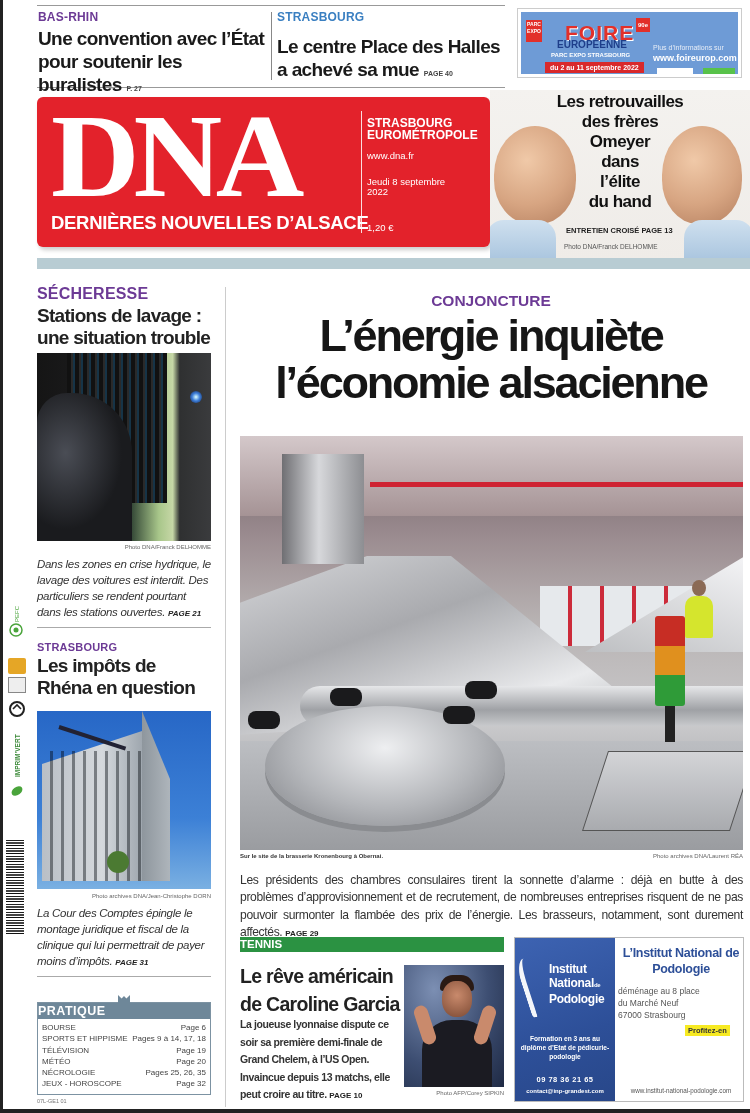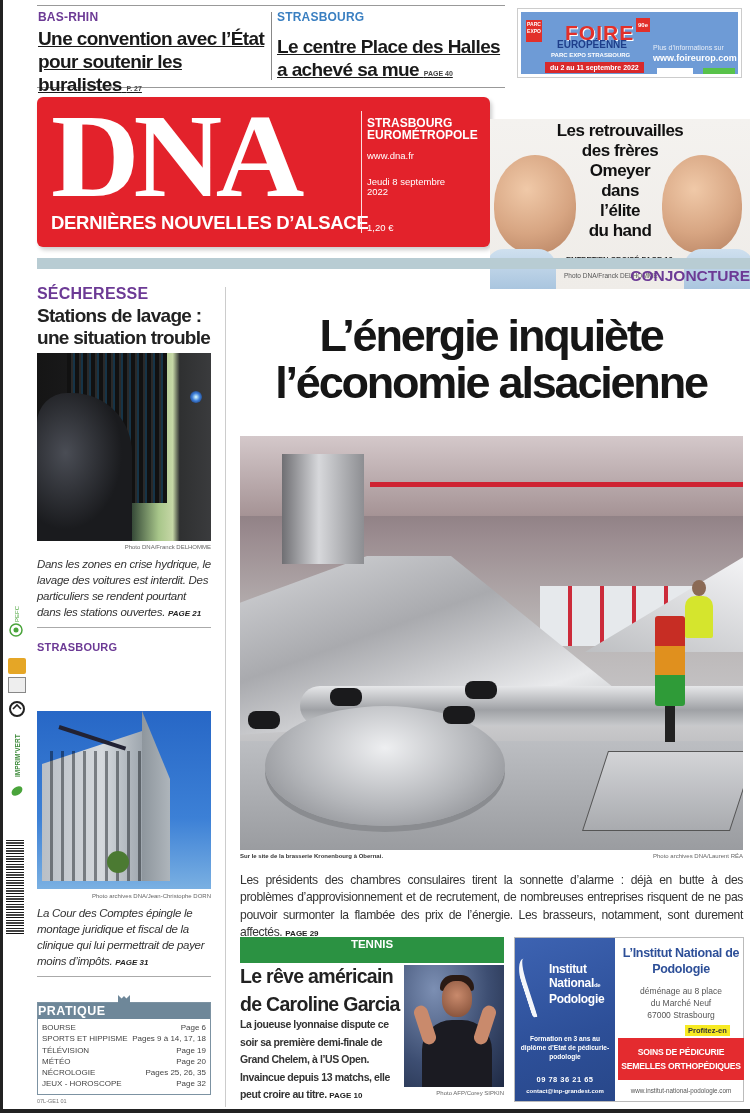--- a/index.html
+++ b/index.html
@@ -5,21 +5,21 @@
   * { box-sizing: border-box; margin: 0; padding: 0; }
   html, body { width: 750px; height: 1113px; background: #fff; overflow: hidden; }
   body { position: relative; font-family: "Liberation Sans", sans-serif; color: #1a1a1a; }
   .frame-left { position: absolute; left: 0; top: 0; width: 3px; height: 1113px; background: #222; }
   .frame-bottom { position: absolute; left: 0; top: 1109px; width: 750px; height: 4px; background: #222; }
 
   
   .top-rule { position: absolute; left: 37px; width: 468px; height: 1px; background: #999; }
   .teaser { position: absolute; top: 10px; }
   .kicker { font-weight: bold; font-size: 12px; letter-spacing: 0.2px; }
-  .teaser-title { font-weight: bold; font-size: 19px; line-height: 23px; letter-spacing: -0.6px; transform-origin: left top; text-decoration: underline; }
+  .teaser-title { font-weight: bold; font-size: 19px; line-height: 23px; letter-spacing: -0.6px; transform-origin: left top; }
   .pageref { font-weight: bold; font-size: 7px; color: #444; letter-spacing: 0; }
   .vsep { position: absolute; left: 271px; top: 12px; width: 1px; height: 68px; background: #888; }
 
   
   .foire { position: absolute; left: 517px; top: 8px; width: 225px; height: 70px; border: 1px solid #ccc; background: #fff; padding: 3px; }
   .foire-inner { width: 100%; height: 100%; background: #6e9bd6; position: relative; overflow: hidden; }
   .foire-title { position: absolute; left: 44px; top: 9px; color: #e2302a; font-weight: bold; font-size: 21px; letter-spacing: 1px; text-shadow: 1px 1px 0 #fff; }
   .foire-sub { position: absolute; left: 36px; top: 27px; color: #1e3e8a; font-weight: bold; font-size: 10px; }
   .foire-place { position: absolute; left: 30px; top: 40px; color: #fff; font-weight: bold; font-size: 6px; }
   .foire-dates { position: absolute; left: 24px; top: 50px; background: #d9292b; color: #fff; font-weight: bold; font-size: 7px; padding: 2px 5px; }
@@ -34,21 +34,21 @@
   .mast { position: absolute; left: 37px; top: 97px; width: 453px; height: 150px; background: #e3222b; border-radius: 6px; box-shadow: 2px 3px 4px rgba(0,0,0,0.2); }
   .mast-logo { position: absolute; left: 14px; top: 2px; font-family: "Liberation Serif", serif; font-weight: bold; font-size: 118px; color: #fff; letter-spacing: -6px; line-height: 115px; transform: scaleX(1.04); transform-origin: left top; }
   .mast-name { position: absolute; left: 14px; top: 115px; color: #fff; font-weight: bold; font-size: 18.5px; letter-spacing: -0.3px; }
   .mast-divider { position: absolute; left: 324px; top: 14px; width: 1px; height: 122px; background: #fff; opacity: 0.85; }
   .mast-ed { position: absolute; left: 330px; top: 20px; color: #fff; font-weight: bold; font-size: 12px; line-height: 12px; }
   .mast-url { position: absolute; left: 330px; top: 53px; color: #fff; font-size: 9.5px; }
   .mast-date { position: absolute; left: 330px; top: 80px; color: #fff; font-size: 9.5px; line-height: 10px; width: 100px; }
   .mast-price { position: absolute; left: 330px; top: 125px; color: #fff; font-size: 9.5px; }
 
   
-  .omeyer { position: absolute; left: 490px; top: 90px; width: 260px; height: 170px; overflow: hidden; background: linear-gradient(180deg,#f4f2ef 0%,#efece8 100%); margin-top: 29px; }
+  .omeyer { position: absolute; left: 490px; top: 90px; width: 260px; height: 170px; overflow: hidden; background: linear-gradient(180deg,#f4f2ef 0%,#efece8 100%); }
   .head { position: absolute; border-radius: 50% 50% 45% 45%; background: radial-gradient(circle at 40% 35%, #f0c9a8 0%, #d7a582 55%, #b47f5f 100%); }
   .shirt { position: absolute; background: linear-gradient(180deg,#cfe0ef,#a8c4de); border-radius: 18px 18px 0 0; }
   .omeyer-title { position: absolute; left: 140px; top: 2px; width: 120px; text-align: center; font-weight: bold; font-size: 17px; line-height: 20px; letter-spacing: -0.5px; color: #111; }
   .omeyer-ref { position: absolute; left: 76px; top: 136px; font-weight: bold; font-size: 7.5px; color: #222; }
   .omeyer-credit { position: absolute; left: 74px; top: 153px; font-size: 6.5px; color: #555; }
 
   .band { position: absolute; left: 37px; top: 258px; width: 713px; height: 11px; background: #b8ccd3; }
 
   
   .lcol { position: absolute; left: 37px; width: 174px; }
@@ -80,21 +80,21 @@
   .pratique-notch { position: absolute; left: 80px; top: -8px; width: 12px; height: 9px; background: #6e8799; clip-path: polygon(0 0, 30% 40%, 50% 10%, 70% 40%, 100% 0, 100% 100%, 0 100%); }
   .pratique-list { padding: 3px 4px 0 4px; }
   .prow { display: flex; justify-content: space-between; font-size: 8px; line-height: 11.3px; color: #444; }
   .code { position: absolute; left: 37px; top: 1098px; font-size: 5.5px; color: #777; }
 
   
   .side-ico { position: absolute; left: 8px; }
 
   
   .vcol-sep { position: absolute; left: 225px; top: 287px; width: 1px; height: 820px; background: #ccc; }
-  .main-kicker { position: absolute; left: 232px; top: 267px; width: 518px; text-align: right; font-weight: bold; font-size: 15.5px; color: #6c3a95; }
+  .main-kicker { position: absolute; left: 232px; top: 292px; width: 518px; text-align: center; font-weight: bold; font-size: 15.5px; color: #6c3a95; }
   .main-title { position: absolute; left: 232px; top: 312px; width: 518px; text-align: center; font-weight: bold; font-size: 45px; line-height: 47px; letter-spacing: -2.2px; color: #161616; }
   .main-photo { position: absolute; left: 240px; top: 436px; width: 503px; height: 414px; background: linear-gradient(180deg,#6e5d63 0%,#9c8d91 25%,#b8b3b3 45%,#c9c9cb 70%,#8e8f93 100%); overflow: hidden; }
   .ceiling { position: absolute; left: 0; top: 0; width: 503px; height: 80px; background: linear-gradient(180deg,#d4c8ca,#a59395); }
   .redbeam { position: absolute; left: 130px; top: 46px; width: 373px; height: 5px; background: #cf2433; }
   .chimney { position: absolute; left: 42px; top: 18px; width: 82px; height: 110px; background: linear-gradient(90deg,#6f6f73 0%,#d7d8db 45%,#8d8e92 100%); }
   .cone { position: absolute; left: -20px; top: 120px; width: 420px; height: 180px; background: linear-gradient(160deg,#d8d9dc 0%,#a9aaae 40%,#e9eaec 75%,#b4b6b9 100%); clip-path: polygon(35% 0, 55% 0, 100% 85%, 0 100%, 0 30%); }
   .window { position: absolute; left: 300px; top: 150px; width: 200px; height: 60px; background: repeating-linear-gradient(90deg,#e6e9ec 0 28px,#cc2b3a 28px 32px); }
   .cone2 { position: absolute; left: 345px; top: 120px; width: 160px; height: 120px; background: linear-gradient(200deg,#f4f4f6,#b5b7ba); clip-path: polygon(100% 0, 100% 80%, 0 80%); }
   .worker { position: absolute; left: 445px; top: 160px; width: 28px; height: 42px; background: #d5e52d; border-radius: 10px 10px 2px 2px; }
   .worker-head { position: absolute; left: 452px; top: 144px; width: 14px; height: 16px; border-radius: 50%; background: #8b6a55; }
@@ -104,42 +104,42 @@
   .knob { position: absolute; width: 32px; height: 18px; background: #1a1a1c; border-radius: 8px; }
   .signal { position: absolute; left: 415px; top: 180px; width: 30px; height: 90px; border-radius: 3px; background: linear-gradient(180deg,#c72d24 0 33%,#e0901e 33% 66%,#2f9b38 66% 100%); }
   .signal-pole { position: absolute; left: 425px; top: 270px; width: 10px; height: 36px; background: #222; }
   .plate { position: absolute; left: 355px; top: 315px; width: 148px; height: 80px; background: linear-gradient(180deg,#d3d4d7,#a9abaf); border: 1px solid #555; transform: skewX(-18deg); }
   .main-photo-caption { position: absolute; left: 240px; top: 853px; font-size: 6px; font-weight: bold; color: #333; }
   .main-photo-credit { position: absolute; left: 500px; top: 853px; width: 243px; text-align: right; font-size: 6px; color: #666; }
   .main-lede { position: absolute; left: 240px; top: 872px; width: 503px; font-size: 12.1px; line-height: 17.3px; letter-spacing: -0.35px; color: #333; text-align: justify; }
   .pg { font-weight: bold; font-size: 8px; color: #222; letter-spacing: 0; }
 
   
-  .tennis-bar { position: absolute; left: 240px; top: 937px; width: 264px; height: 26px; background: #2b9242; color: #fff; font-weight: bold; font-size: 11.5px; text-align: center; line-height: 15px; }
+  .tennis-bar { position: absolute; left: 240px; top: 937px; width: 264px; height: 15px; background: #2b9242; color: #fff; font-weight: bold; font-size: 11.5px; text-align: left; line-height: 15px; }
   .tennis-title { position: absolute; left: 240px; top: 962px; width: 170px; font-weight: bold; font-size: 19.5px; line-height: 28px; letter-spacing: -0.7px; color: #222; }
   .tennis-body { position: absolute; left: 240px; top: 1016px; width: 165px; font-weight: bold; font-size: 10.5px; line-height: 17.6px; letter-spacing: -0.4px; color: #333; }
   .tennis-photo { position: absolute; left: 404px; top: 965px; width: 100px; height: 122px; background: radial-gradient(ellipse at 30% 20%,#7c8fb3 0%,#3d4e72 55%,#1f2a44 100%); overflow: hidden; }
   .player-head { position: absolute; left: 38px; top: 16px; width: 30px; height: 36px; border-radius: 45%; background: radial-gradient(circle at 50% 40%,#c98a6c,#7d4a34); }
   .player-hair { position: absolute; left: 36px; top: 10px; width: 34px; height: 16px; border-radius: 16px 16px 4px 4px; background: #2a1a14; }
   .player-body { position: absolute; left: 18px; top: 55px; width: 70px; height: 70px; border-radius: 30px 30px 0 0; background: #1b1b22; }
   .player-arm1 { position: absolute; left: 14px; top: 40px; width: 14px; height: 40px; background: #c98a6c; transform: rotate(-18deg); border-radius: 7px; }
   .player-arm2 { position: absolute; left: 74px; top: 40px; width: 14px; height: 40px; background: #c98a6c; transform: rotate(18deg); border-radius: 7px; }
   .tennis-credit { position: absolute; left: 404px; top: 1090px; width: 100px; text-align: right; font-size: 6px; color: #666; }
 
   
   .podo { position: absolute; left: 514px; top: 937px; width: 230px; height: 165px; border: 1px solid #bbb; }
   .podo-left { position: absolute; left: 0; top: 0; width: 100px; height: 163px; background: linear-gradient(160deg,#3d63b2 0%,#2d4f98 60%,#284789 100%); color: #fff; }
   .podo-brand { position: absolute; left: 34px; top: 24px; font-weight: bold; font-size: 12px; line-height: 14px; letter-spacing: -0.3px; }
   .podo-brand small { font-size: 6px; }
   .podo-foot { position: absolute; left: 8px; top: 18px; width: 24px; height: 60px; border-left: 5px solid #fff; border-radius: 40% 10% 60% 10%; transform: rotate(-18deg); opacity: 0.95; }
   .podo-form { position: absolute; left: 2px; top: 96px; width: 96px; text-align: center; font-size: 6.6px; line-height: 9px; font-weight: bold; }
   .podo-tel { position: absolute; left: 2px; top: 137px; width: 96px; text-align: center; font-size: 7.5px; font-weight: bold; letter-spacing: 0.5px; }
   .podo-mail { position: absolute; left: 2px; top: 150px; width: 96px; text-align: center; font-size: 6px; font-weight: bold; }
   .podo-title { position: absolute; left: 103px; top: 7px; width: 126px; text-align: center; color: #2d4f98; font-weight: bold; font-size: 12.5px; line-height: 16px; letter-spacing: -0.3px; }
-  .podo-addr { position: absolute; left: 103px; top: 47px; width: 126px; text-align: center; color: #555; font-size: 8.5px; line-height: 12px; }
+  .podo-addr { position: absolute; left: 103px; top: 47px; width: 126px; text-align: left; color: #555; font-size: 8.5px; line-height: 12px; }
   .podo-profitez { position: absolute; left: 170px; top: 87px; background: #f7ea22; color: #333; font-size: 7.5px; font-weight: bold; padding: 1px 3px; }
   .podo-red { position: absolute; left: 103px; top: 100px; width: 126px; height: 42px; background: #e42b2f; color: #fff; font-weight: bold; font-size: 8.6px; text-align: center; line-height: 14px; padding-top: 7px; letter-spacing: -0.2px; }
   .podo-web { position: absolute; left: 103px; top: 149px; width: 126px; text-align: center; color: #555; font-size: 6.3px; }
 </style>
 </head>
 <body>
 
 <div class="frame-left"></div>
 <div class="frame-bottom"></div>
 
@@ -219,20 +219,21 @@
   <div class="cw-light"></div>
 </div>
 <div class="lcol credit" style="top:544px">Photo DNA/Franck DELHOMME</div>
 <div class="lcol l-body" style="top:556px">
   <span>Dans les zones en crise hydrique, le lavage des voitures est interdit. Des particuliers se rendent pourtant dans les stations ouvertes.</span> <span class="pg">PAGE 21</span>
 </div>
 <div class="hrule" style="left:37px; top:627px; width:174px;"></div>
 
 <div class="lcol" style="top:641px">
   <div class="kicker purple" style="font-size:11px">STRASBOURG</div>
+  <div class="l-title" style="margin-top:2px">Les impôts de Rhéna en question</div>
 </div>
 <div class="photo bld" style="left:37px; top:711px; width:174px; height:178px;">
   <div class="bld-main"></div>
   <div class="bld-side"></div>
   <div class="bld-win"></div>
   <div class="tree"></div>
   <div class="lightpole"></div>
 </div>
 <div class="lcol credit" style="top:893px">Photo archives DNA/Jean-Christophe DORN</div>
 <div class="lcol l-body" style="top:905px">
@@ -352,19 +353,15 @@
     <div class="podo-form">Formation en 3 ans au diplôme d’Etat de pédicurie-podologie</div>
     <div class="podo-tel">09 78 36 21 65</div>
     <div class="podo-mail">contact@inp-grandest.com</div>
   </div>
   <div class="podo-title">L’Institut National de Podologie</div>
   <div class="podo-addr">
     <div>déménage au 8 place</div>
     <div>du Marché Neuf</div>
     <div>67000 Strasbourg</div>
   </div>
-  <div class="podo-red">
-    <div>SOINS DE PÉDICURIE</div>
-    <div>SEMELLES ORTHOPÉDIQUES</div>
-  </div>
   <div class="podo-profitez">Profitez-en</div>
   <div class="podo-web">www.institut-national-podologie.com</div>
 </div>
 
 </body></html>

